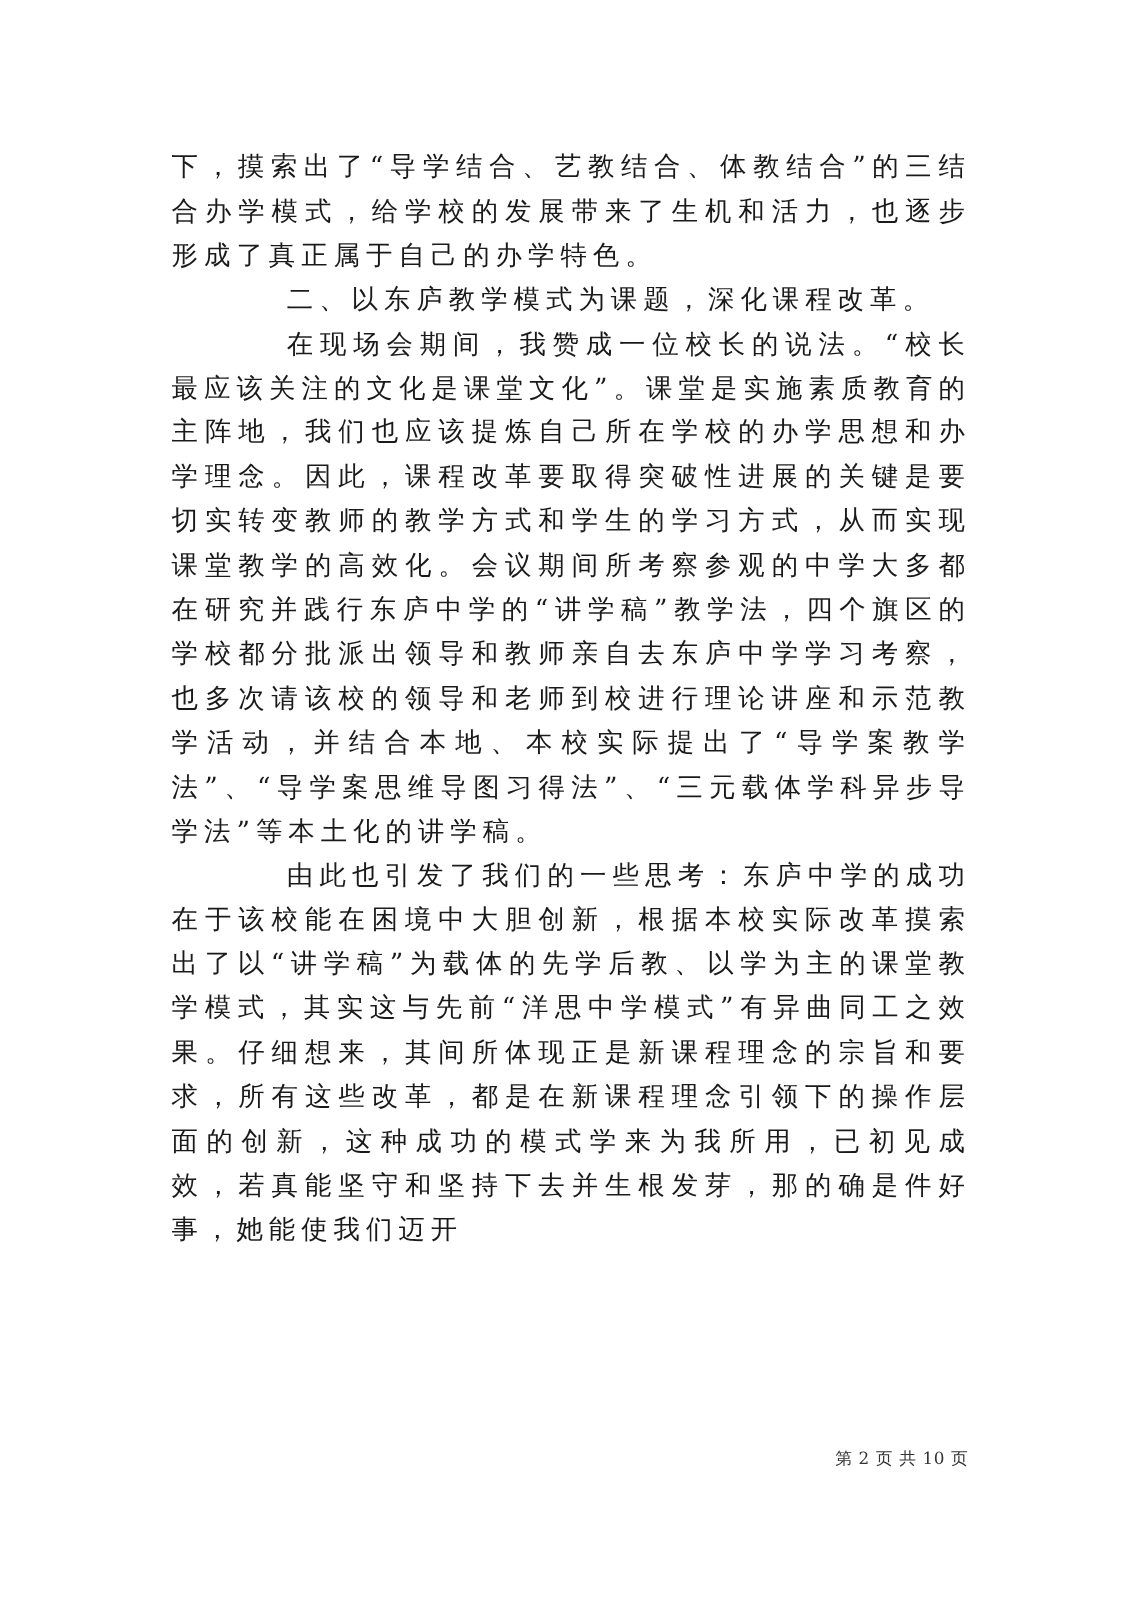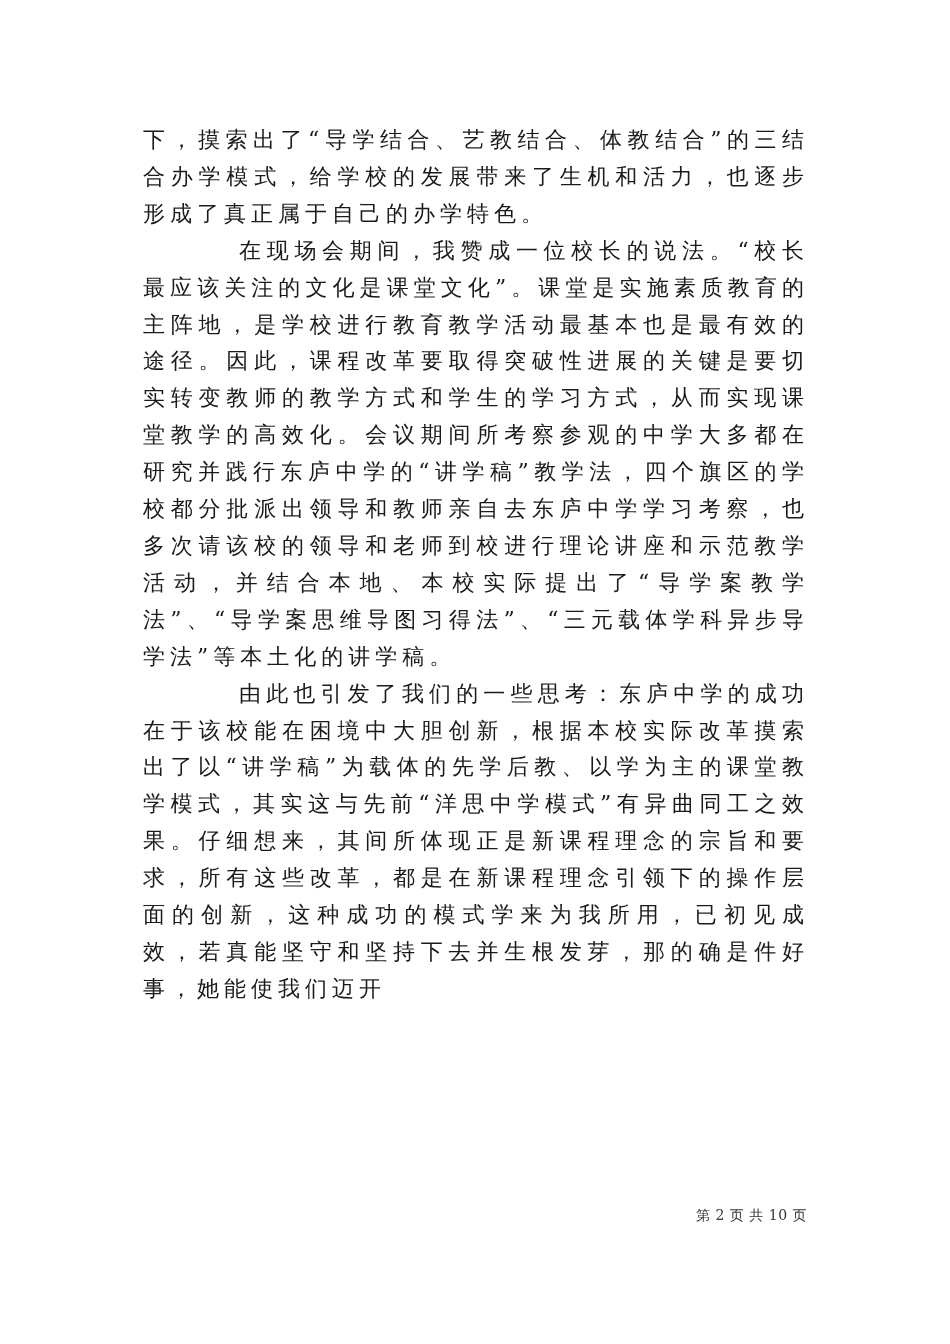--- a/index.html
+++ b/index.html
@@ -17,17 +17,18 @@
     position: absolute; right: 143px; top: 1207px;
     font-family: "DejaVu Serif", "Liberation Serif", serif;
     font-size: 14px; color: #333; letter-spacing: 0.5px; text-align: right;
   }
 </style>
 </head>
 <body>
 
 <div class="page">
   <p>下，摸索出了“导学结合、艺教结合、体教结合”的三结合办学模式，给学校的发展带来了生机和活力，也逐步形成了真正属于自己的办学特色。</p>
-  <p class="indent">在现场会期间，我赞成一位校长的说法。“校长最应该关注的文化是课堂文化”。课堂是实施素质教育的主阵地，是学校进行教育教学活动最基本也是最有效的途径。因此，课程改革要取得突破性进展的关键是要切实转变教师的教学方式和学生的学习方式，从而实现课堂教学的高效化。会议期间所考察参观的中学大多都在研究并践行东庐中学的“讲学稿”教学法，四个旗区的学校都分批派出领导和教师亲自去东庐中学学习考察，也多次请该校的领导和老师到校进行理论讲座和示范教学活动，并结合本地、本校实际提出了“导学案教学法”、“导学案思维导图习得法”、“三元载体学科异步导学法”等本土化的讲学稿。</p>
+  <p class="indent">二、以东庐教学模式为课题，深化课程改革。</p>
+  <p class="indent">在现场会期间，我赞成一位校长的说法。“校长最应该关注的文化是课堂文化”。课堂是实施素质教育的主阵地，我们也应该提炼自己所在学校的办学思想和办学理念。因此，课程改革要取得突破性进展的关键是要切实转变教师的教学方式和学生的学习方式，从而实现课堂教学的高效化。会议期间所考察参观的中学大多都在研究并践行东庐中学的“讲学稿”教学法，四个旗区的学校都分批派出领导和教师亲自去东庐中学学习考察，也多次请该校的领导和老师到校进行理论讲座和示范教学活动，并结合本地、本校实际提出了“导学案教学法”、“导学案思维导图习得法”、“三元载体学科异步导学法”等本土化的讲学稿。</p>
   <p class="indent">由此也引发了我们的一些思考：东庐中学的成功在于该校能在困境中大胆创新，根据本校实际改革摸索出了以“讲学稿”为载体的先学后教、以学为主的课堂教学模式，其实这与先前“洋思中学模式”有异曲同工之效果。仔细想来，其间所体现正是新课程理念的宗旨和要求，所有这些改革，都是在新课程理念引领下的操作层面的创新，这种成功的模式学来为我所用，已初见成效，若真能坚守和坚持下去并生根发芽，那的确是件好事，她能使我们迈开</p>
 </div>
 
 <div class="footer">第 2 页 共 10 页</div>
 
 </body></html>

